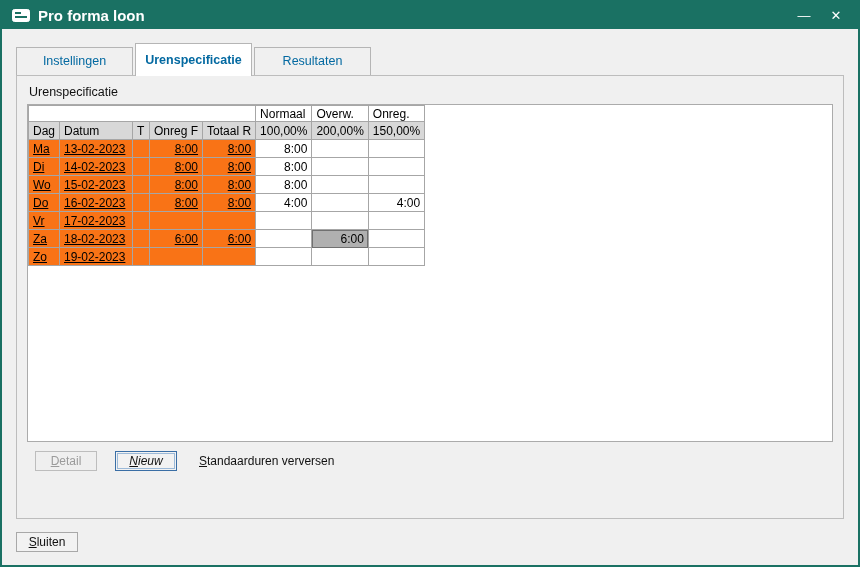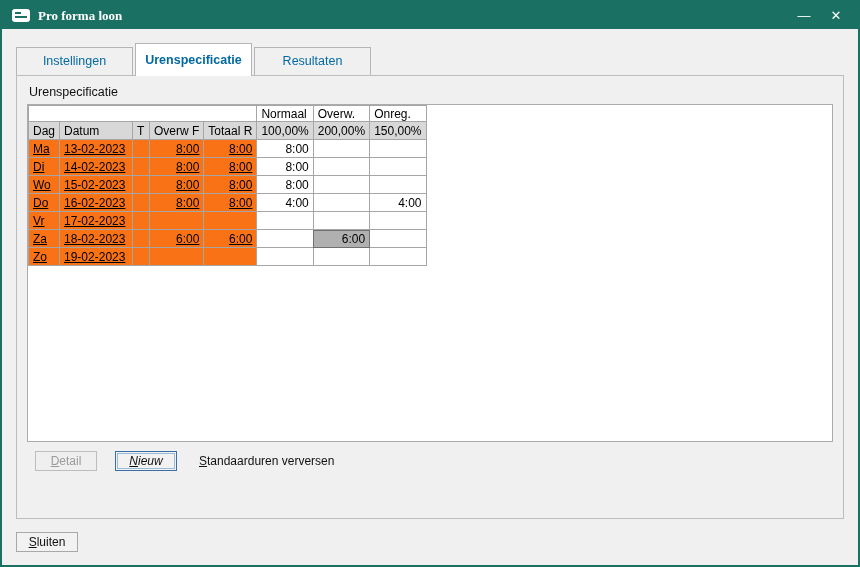--- a/index.html
+++ b/index.html
@@ -11,21 +11,21 @@
   }
   .window {
     position:relative; width:860px; height:567px;
     border:2px solid #1a7163; background:#f0f0f0; overflow:hidden;
   }
   
   .titlebar {
     height:27px; background:#1a7163; color:#fff;
     display:flex; align-items:center; padding:0 10px; gap:8px;
   }
-  .titlebar .title { font-weight:bold; font-size:13px; flex:1 1 auto;font-family:Liberation Serif, serif; }
+  .titlebar .title { font-weight:bold; font-size:15px; flex:1 1 auto; }
   .win-icon { width:18px; height:13px; display:inline-block; }
   .win-btn {
     width:24px; height:20px; display:flex; align-items:center; justify-content:center;
     color:#fff; font-size:13px; cursor:default; user-select:none;
   }
   
   .tabs {
     display:flex; align-items:flex-end;
     margin:13px 0 0 14px; height:33px; position:relative; z-index:2;
   }
@@ -120,21 +120,21 @@
           <tr class="group-row">
             <th class="blank-group" colspan="5"></th>
             <th class="group-head">Normaal</th>
             <th class="group-head">Overw.</th>
             <th class="group-head">Onreg.</th>
           </tr>
           <tr class="col-row">
             <th>Dag</th>
             <th>Datum</th>
             <th>T</th>
-            <th>Overw F</th>
+            <th>Onreg F</th>
             <th>Totaal R</th>
             <th class="num">100,00%</th>
             <th class="num">200,00%</th>
             <th class="num">150,00%</th>
           </tr>
         </thead>
         <tbody>
             <tr>
               <td class="cell-fixed left">Ma</td>
               <td class="cell-fixed left">13-02-2023</td>

